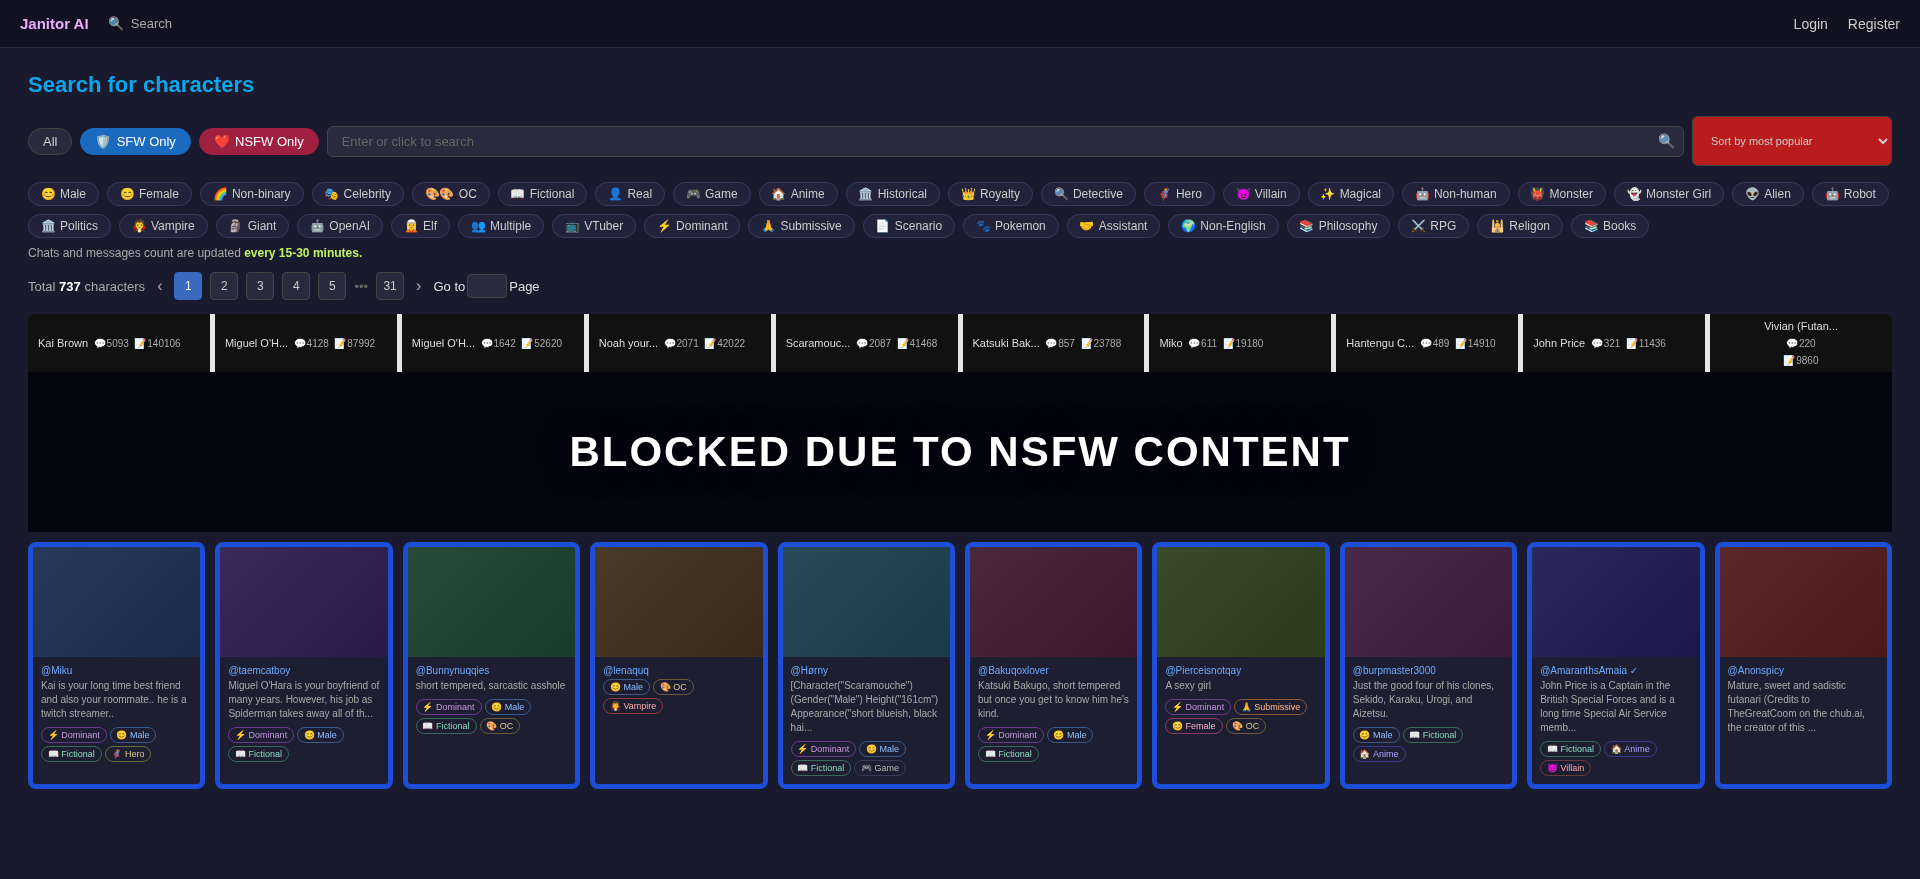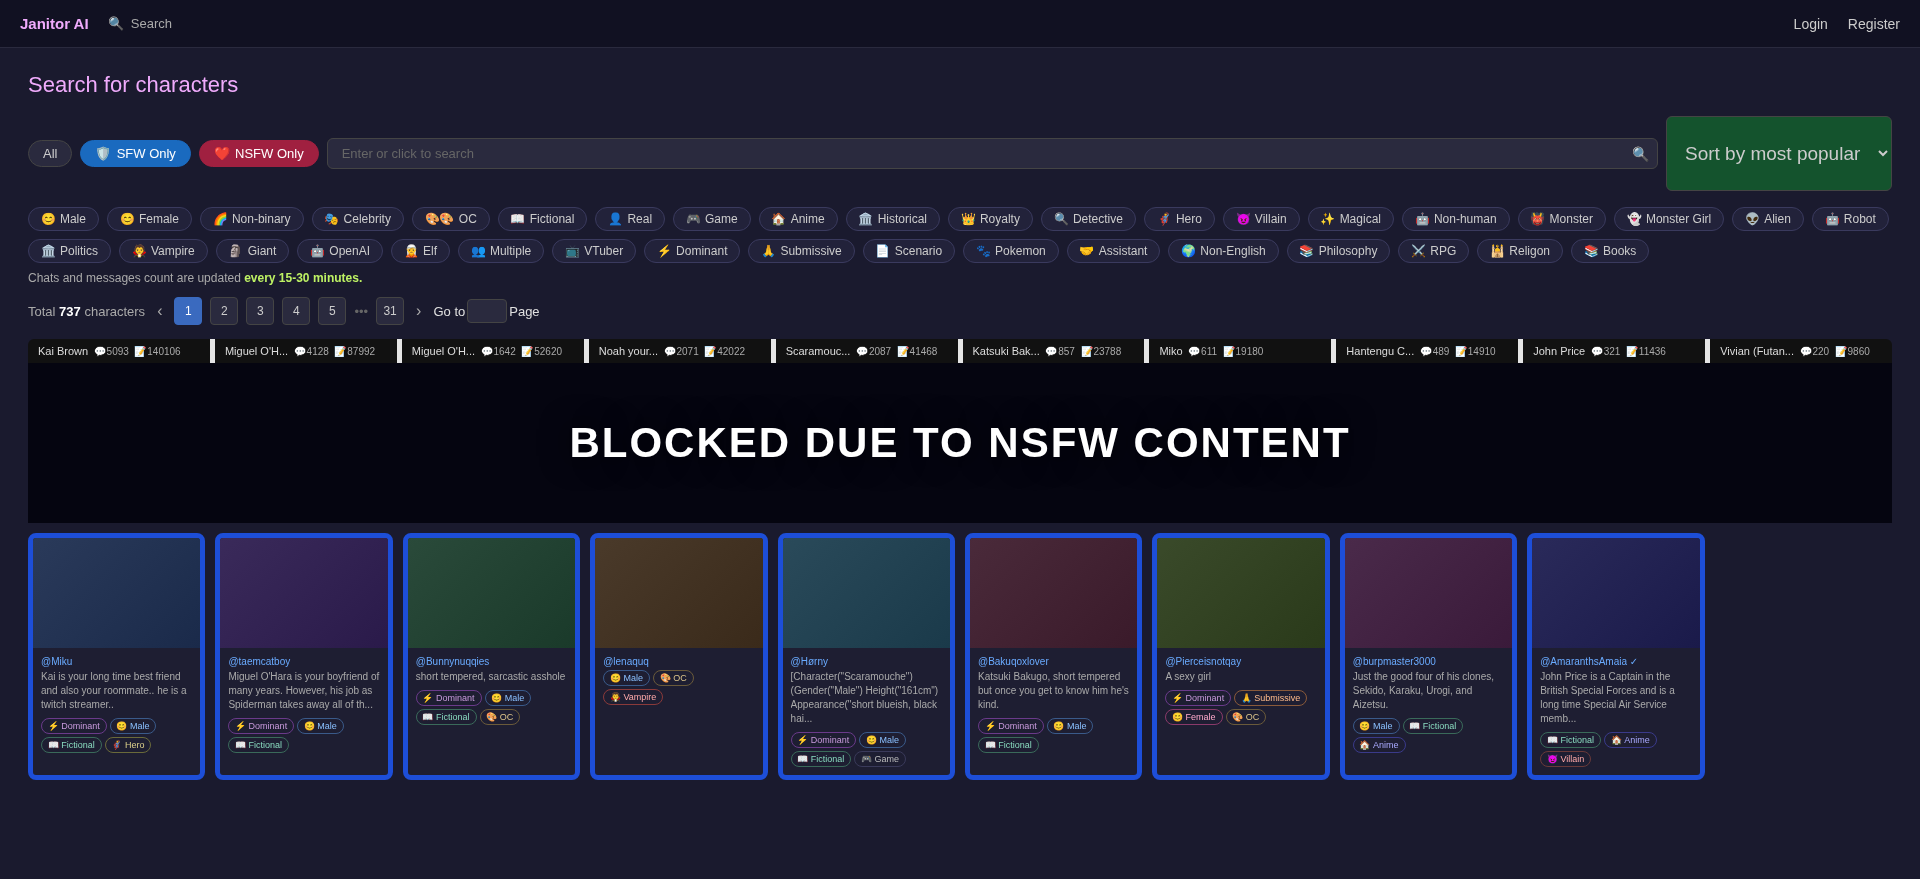--- a/index.html
+++ b/index.html
@@ -43,22 +43,22 @@
       color: #ccc;
       text-decoration: none;
       cursor: pointer;
     }
     
     .main {
       padding: 24px 28px;
     }
     .page-title {
       font-size: 22px;
-      font-weight: 400;
-      color: #f0abfc;
+      font-weight: 700;
+      color: #0ea5e9;
       margin-bottom: 18px;
     }
     
     .filter-row {
       display: flex;
       align-items: center;
       gap: 8px;
       margin-bottom: 16px;
       flex-wrap: wrap;
     }
@@ -105,26 +105,26 @@
       right: 8px;
       top: 50%;
       transform: translateY(-50%);
       background: none;
       border: none;
       color: #aaa;
       cursor: pointer;
       font-size: 14px;
     }
     .sort-select {
-      padding: 25px 14px;
+      padding: 17px 14px;
       border-radius: 6px;
       border: 1px solid #444;
-      background: #14532d;
+      background: #b91c1c;
       color: #ccc;
-      font-size: 19px;
+      font-size: 11px;
       cursor: pointer;
       min-width: 200px;
     }
     
     .tags-row {
       display: flex;
       flex-wrap: wrap;
       gap: 8px;
       margin-bottom: 8px;
     }
@@ -201,21 +201,21 @@
       flex: 1;
       display: flex;
       align-items: center;
       gap: 6px;
       padding: 6px 10px;
       border-right: 5px solid #e5e5e5;
       min-width: 0;
       overflow: hidden;
       white-space: nowrap;
     }
-    .char-strip-item:last-child { border-right: none; }
+    .char-strip-item:last-child { border-right: none; flex-direction: column; }
     .char-name {
       font-size: 11px;
       color: #ddd;
       overflow: hidden;
       text-overflow: ellipsis;
     }
     .char-stat {
       font-size: 10px;
       color: #aaa;
       display: inline-flex;
@@ -694,15 +694,23 @@
       <div class="card-body">
         <div class="card-author">@AmaranthsAmaia ✓</div>
         <div class="card-desc">John Price is a Captain in the British Special Forces and is a long time Special Air Service memb...</div>
         <div class="card-tags">
             <span class="card-tag fictional"><span>📖</span>Fictional</span>
             <span class="card-tag anime"><span>🏠</span>Anime</span>
             <span class="card-tag villain"><span>😈</span>Villain</span>
           </div>
       </div>
     </div>
+      <div class="card">
+      <div class="card-top" style="background:linear-gradient(135deg,#5a2a2a,#4a1a1a)"></div>
+      <div class="card-body">
+        <div class="card-author">@Anonspicy</div>
+        <div class="card-desc">Mature, sweet and sadistic futanari (Credits to TheGreatCoom on the chub.ai, the creator of this ...</div>
+        <div class="card-tags"></div>
+      </div>
+    </div>
     </div>
 
 </div>
 
 </body></html>

